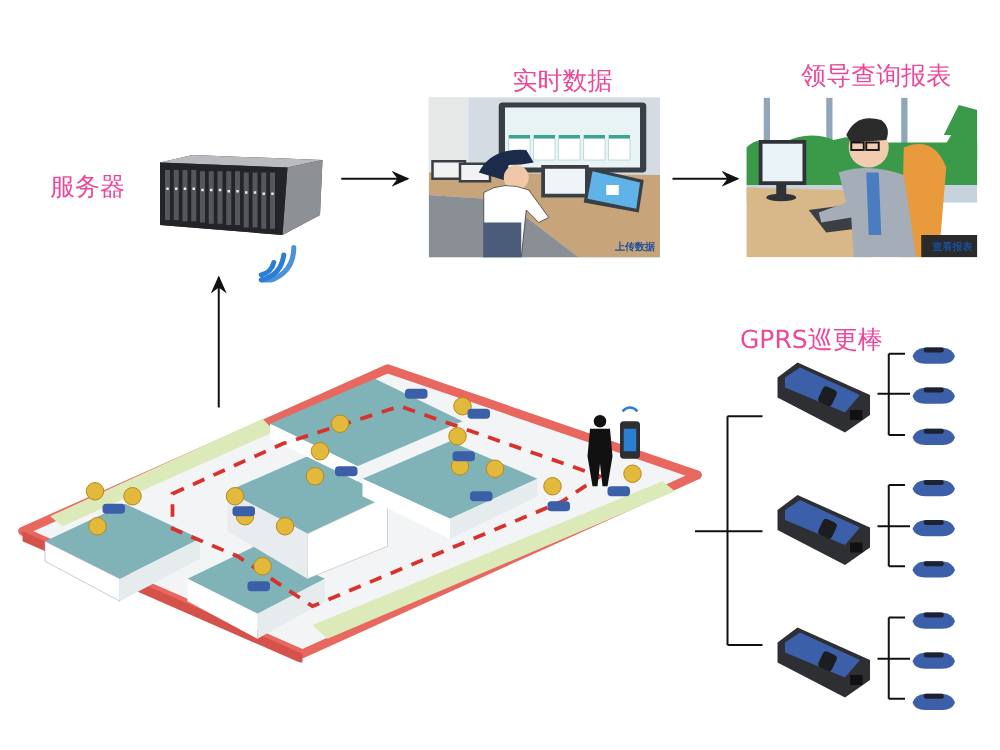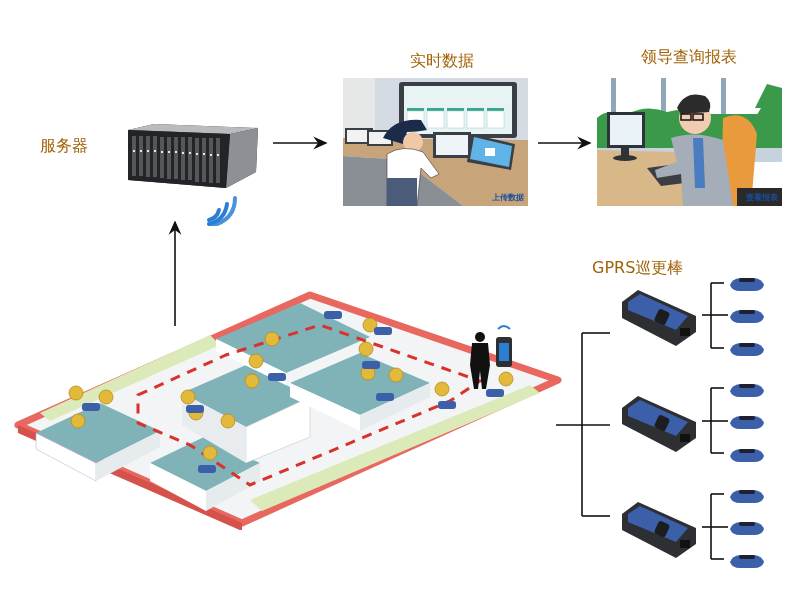--- a/index.html
+++ b/index.html
@@ -1,17 +1,17 @@
 <!DOCTYPE html>
 <html><head>
 <meta charset="utf-8">
 <style>
   html, body { margin:0; padding:0; background:#ffffff; }
   body { width:800px; height:600px; position:relative; overflow:hidden; font-family:"DejaVu Sans", sans-serif; }
-  .label { position:absolute; color:#a16207; font-size:16px; white-space:nowrap; }
+  .label { position:absolute; color:#ec4899; font-size:20px; white-space:nowrap; }
   .abs { position:absolute; }
   svg { display:block; }
   .badge { position:absolute; font-size:8px; font-weight:bold; color:#1a4f9c; font-family:"DejaVu Sans", sans-serif; white-space:nowrap; }
 </style>
 </head>
 <body>
 
 <div class="label" style="left:40px;top:136px;">服务器</div>
 <div class="label" style="left:410px;top:51px;">实时数据</div>
 <div class="label" style="left:641px;top:47px;">领导查询报表</div>

